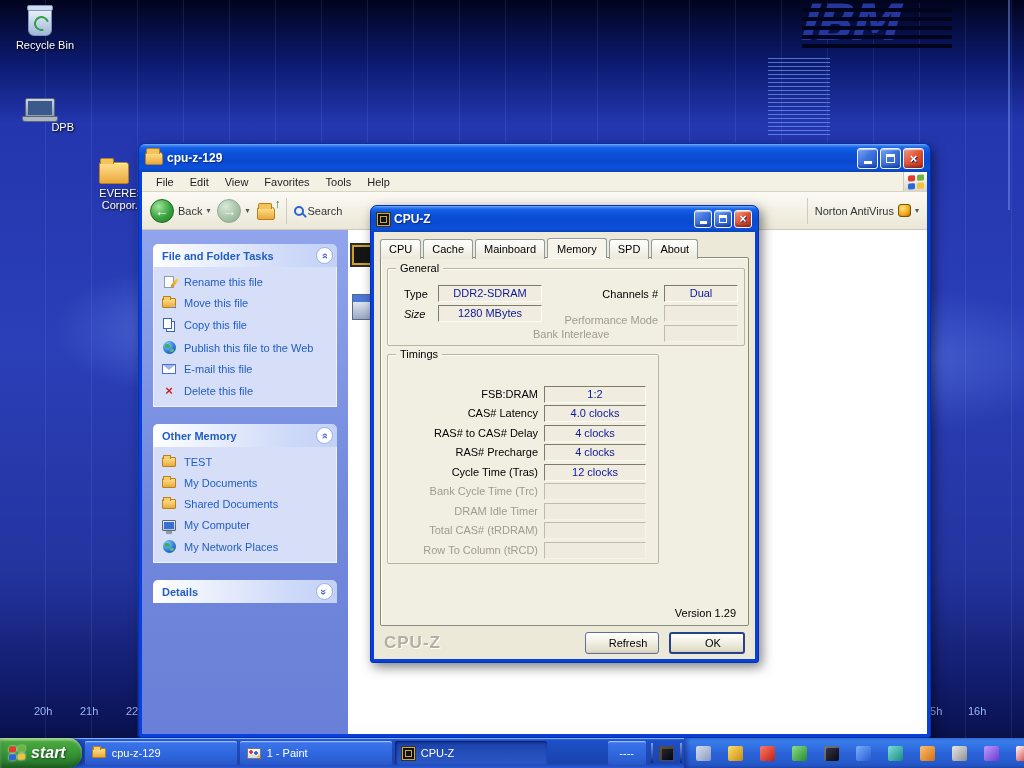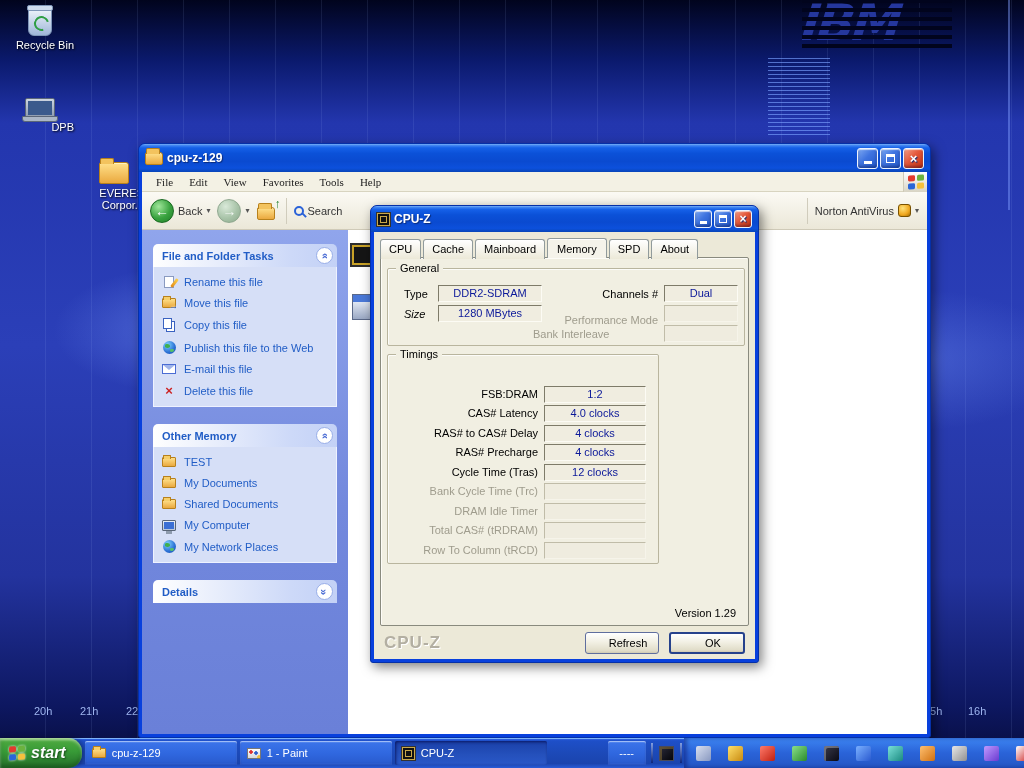--- a/index.html
+++ b/index.html
@@ -113,21 +113,21 @@
   .cbtn .gmin { width:8px; height:3px; background:#fff; margin-top:9px; }
   .cbtn .gmax { width:9px; height:9px; border:1px solid #fff; border-top-width:3px; }
   .cbtn.sm { width:18px; height:18px; font-size:12px; }
   .cbtn.sm .gmin { margin-top:7px; width:7px; }
   .cbtn.sm .gmax { width:8px; height:8px; }
 
   
   #explorer { left:138px; top:143px; width:793px; height:595px; z-index:10; }
   #explorer .win-body { height:calc(100% - 28px); background:#ece9d8; display:flex; flex-direction:column; }
   .menubar { height:20px; background:#f3f1e4; border-bottom:1px solid #d8d4c0; display:flex; align-items:center;
-    padding-left:6px; color:#222; flex:none;font-family:Liberation Serif, serif; }
+    padding-left:6px; color:#222; flex:none; }
   .menu-item { padding:3px 8px; cursor:default; }
   .brandbox { margin-left:auto; width:24px; height:20px; display:flex; align-items:center; justify-content:center;
     background:linear-gradient(#ffffff,#d8d4c4); border-left:1px solid #cfcab8; }
   .toolbar { height:38px; background:linear-gradient(180deg,#fbfaf4,#ebe7d8); border-bottom:1px solid #cfcab8;
     display:flex; align-items:center; gap:7px; padding:0 8px; color:#333; flex:none; }
   .tool { display:flex; align-items:center; gap:4px; cursor:pointer; }
   .tsep { width:1px; height:26px; background:#d0ccbc; }
   .cback, .cfwd { width:24px; height:24px; border-radius:50%; display:flex; align-items:center; justify-content:center;
     color:#fff; font-size:14px; font-weight:bold; flex:none;
     background:radial-gradient(circle at 35% 30%, #9fe69a, #39a23f 55%, #1f7e28); border:1px solid #1a6a22; }

